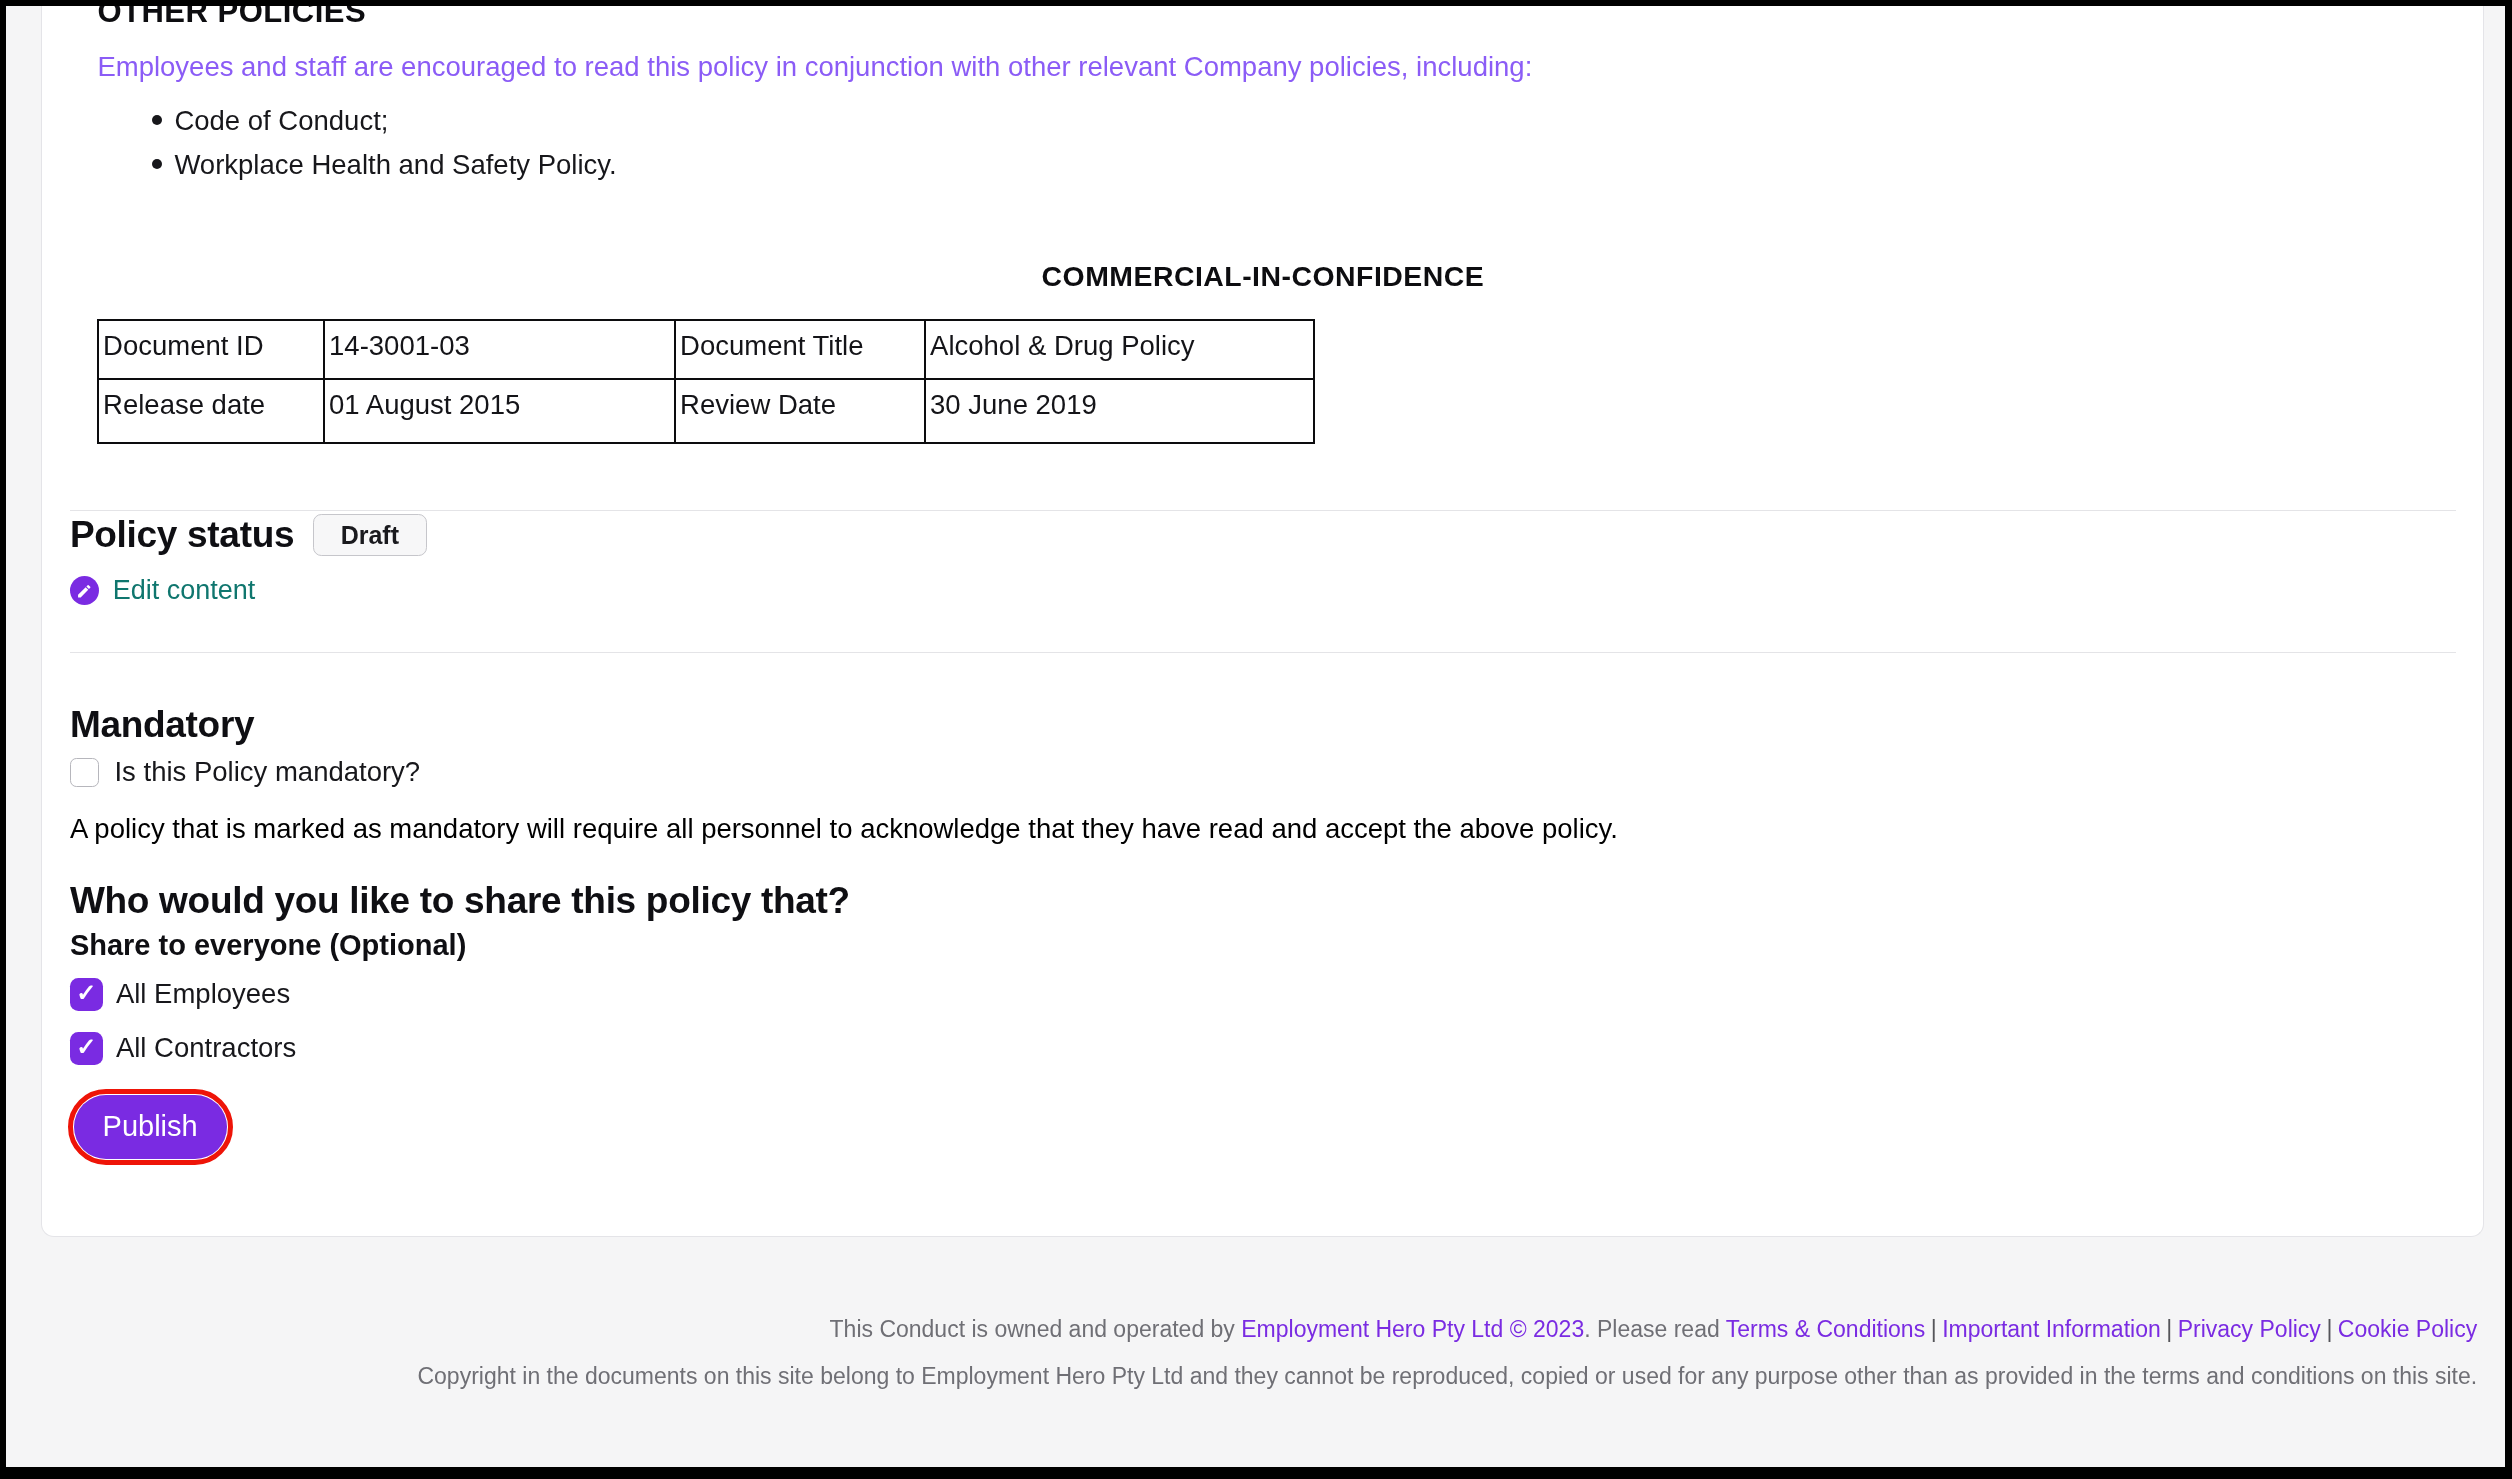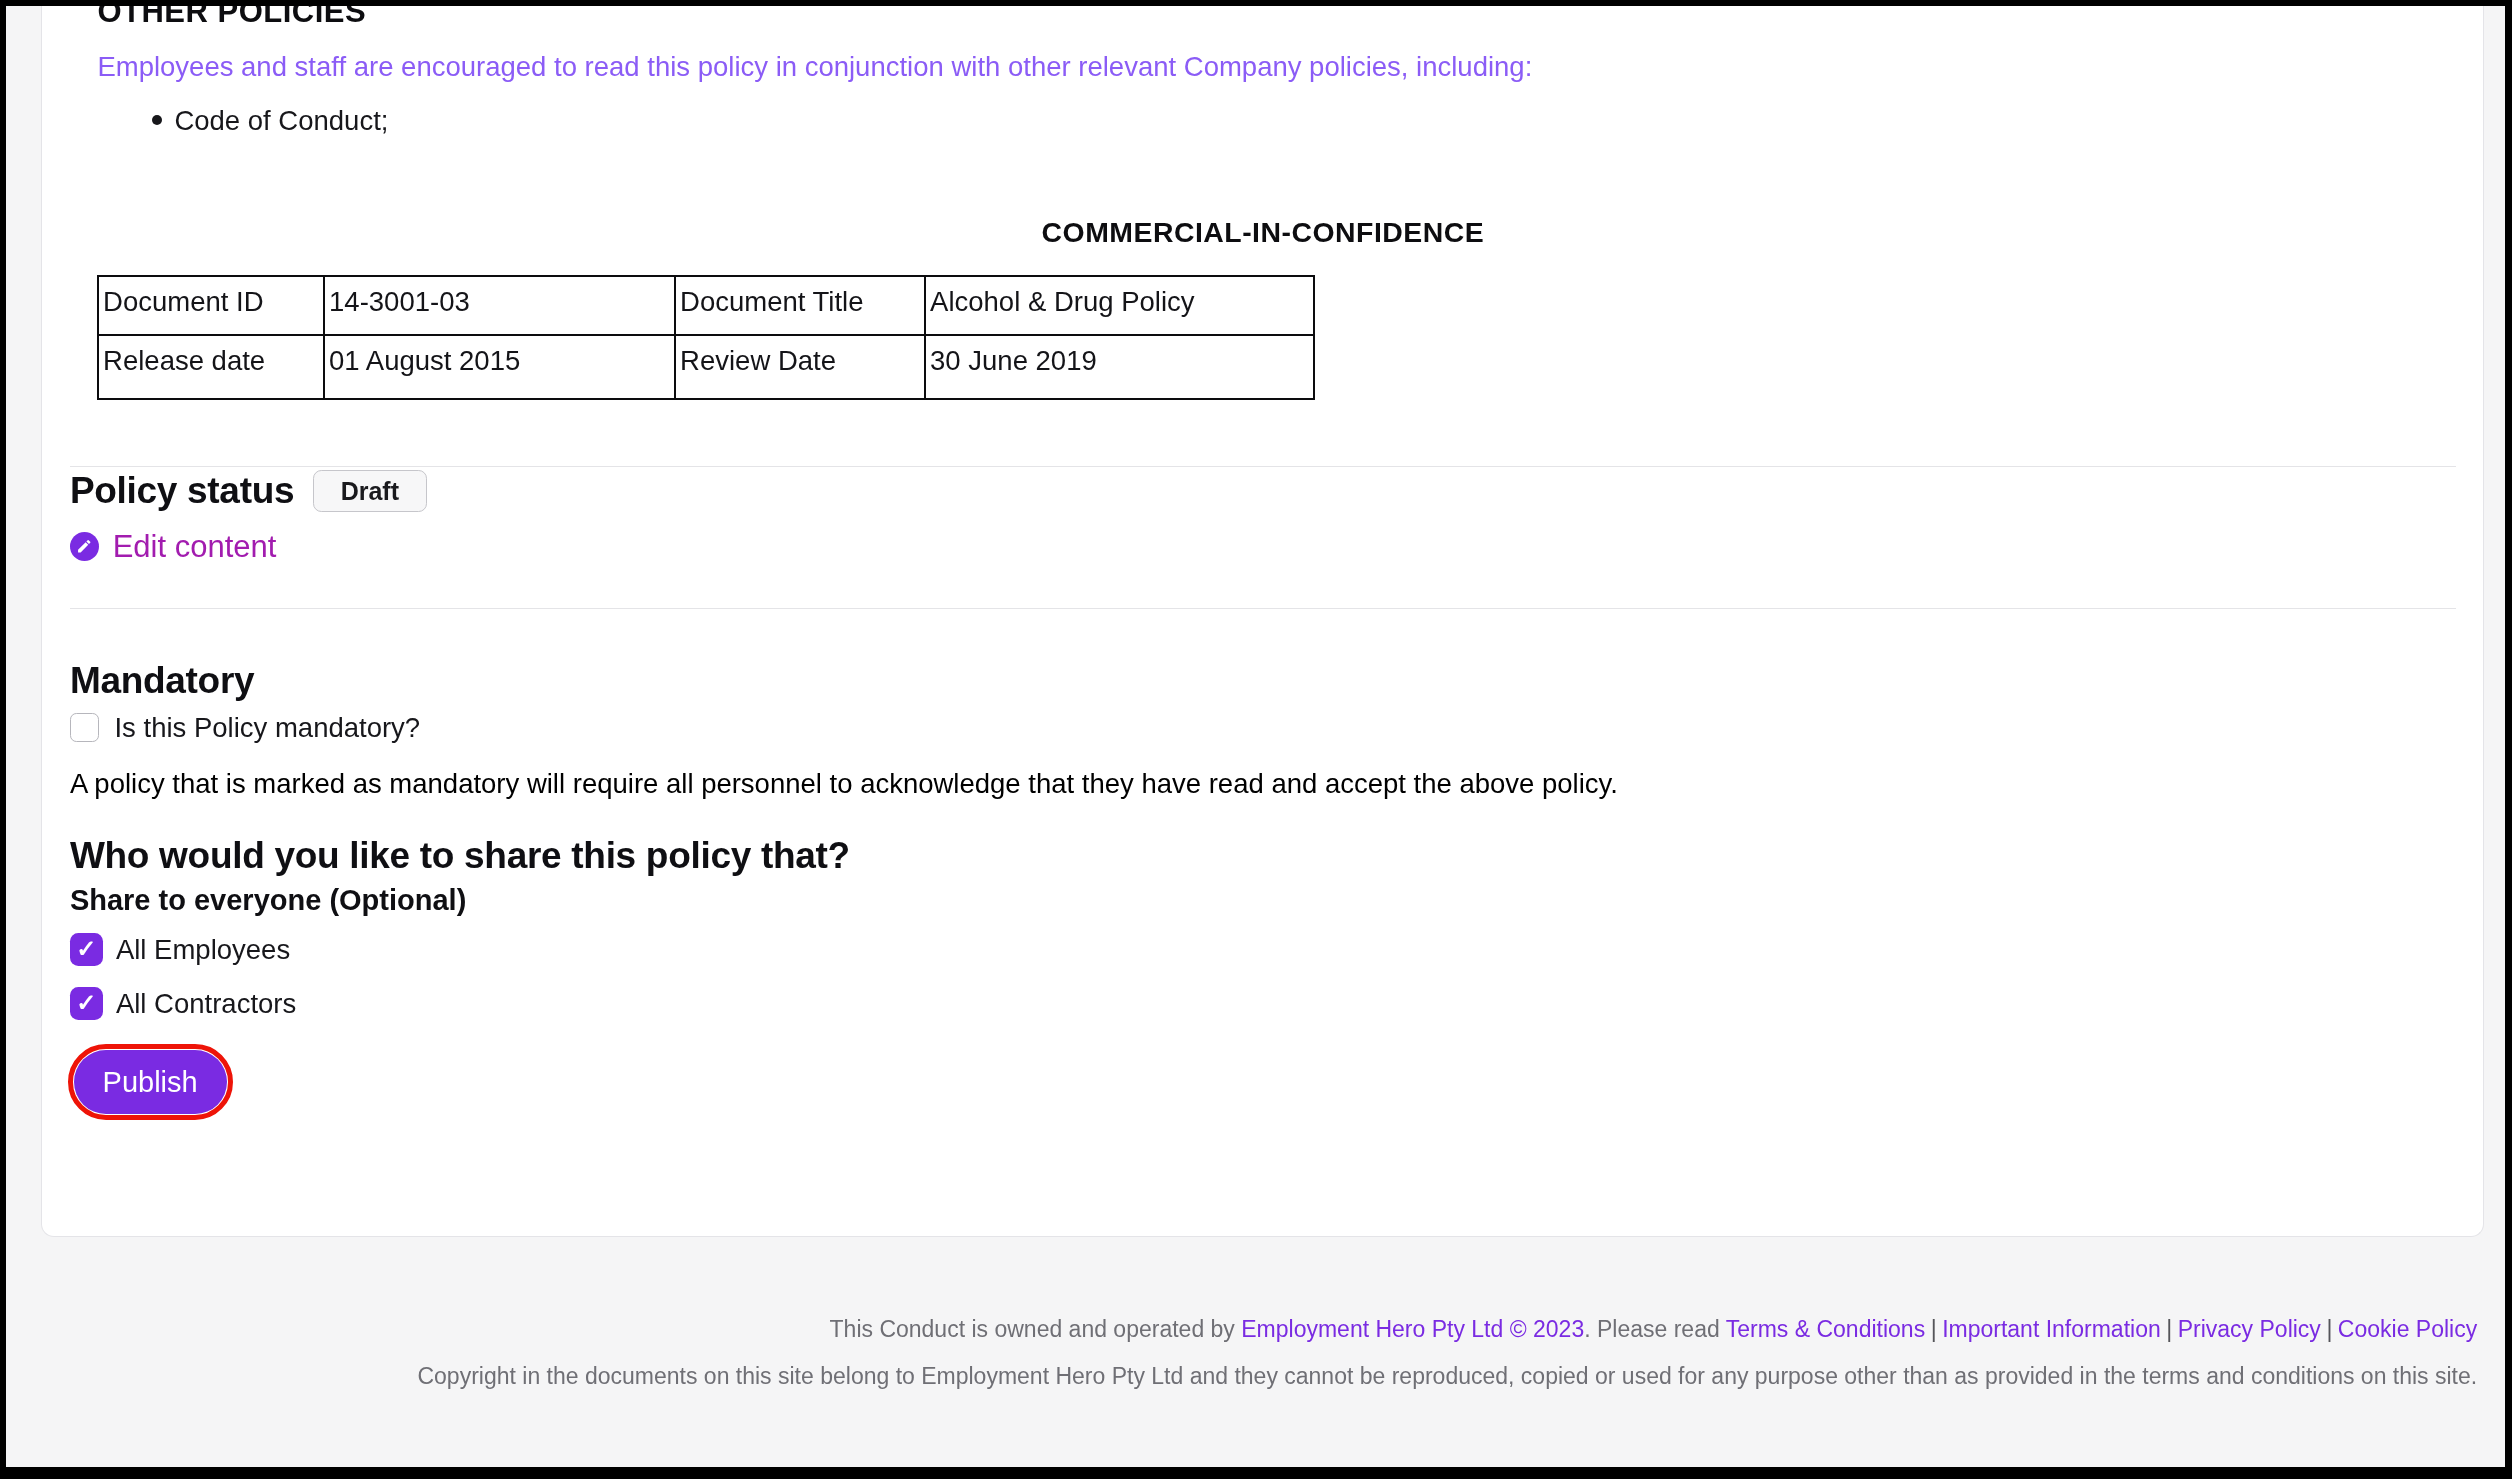--- a/index.html
+++ b/index.html
@@ -136,22 +136,22 @@
   .edit-icon-circle {
     width: 29px; height: 29px;
     border-radius: 50%;
     background: #7a2be2;
     display: flex;
     align-items: center;
     justify-content: center;
     flex: 0 0 29px;
   }
   .edit-link-text {
-    font-size: 31px;
-    color: #a21caf;
+    font-size: 27px;
+    color: #0f766e;
   }
   .mandatory-title { margin-top: 48px; line-height: 48px; }
   .check-row {
     display: flex;
     align-items: center;
     gap: 15.6px;
   }
   .check-row-mandatory { margin-top: 7.3px; height: 31px; }
   .checkbox-empty {
     width: 29px; height: 29px;
@@ -235,20 +235,21 @@
 
 <div class="screen">
 
   <div class="card">
 
     <div class="doc">
       <div class="doc-heading">OTHER POLICIES</div>
       <p class="doc-intro">Employees and staff are encouraged to read this policy in conjunction with other relevant Company policies, including:</p>
       <ul class="doc-bullets">
         <li><span class="bullet-dot"></span><span>Code of Conduct;</span></li>
+        <li><span class="bullet-dot"></span><span>Workplace Health and Safety Policy.</span></li>
       </ul>
       <div class="confidence">COMMERCIAL-IN-CONFIDENCE</div>
       <table class="meta-table">
         <tbody>
           <tr>
             <td class="col-1">Document ID</td>
             <td class="col-2">14-3001-03</td>
             <td class="col-3">Document Title</td>
             <td class="col-4">Alcohol &amp; Drug Policy</td>
           </tr>

